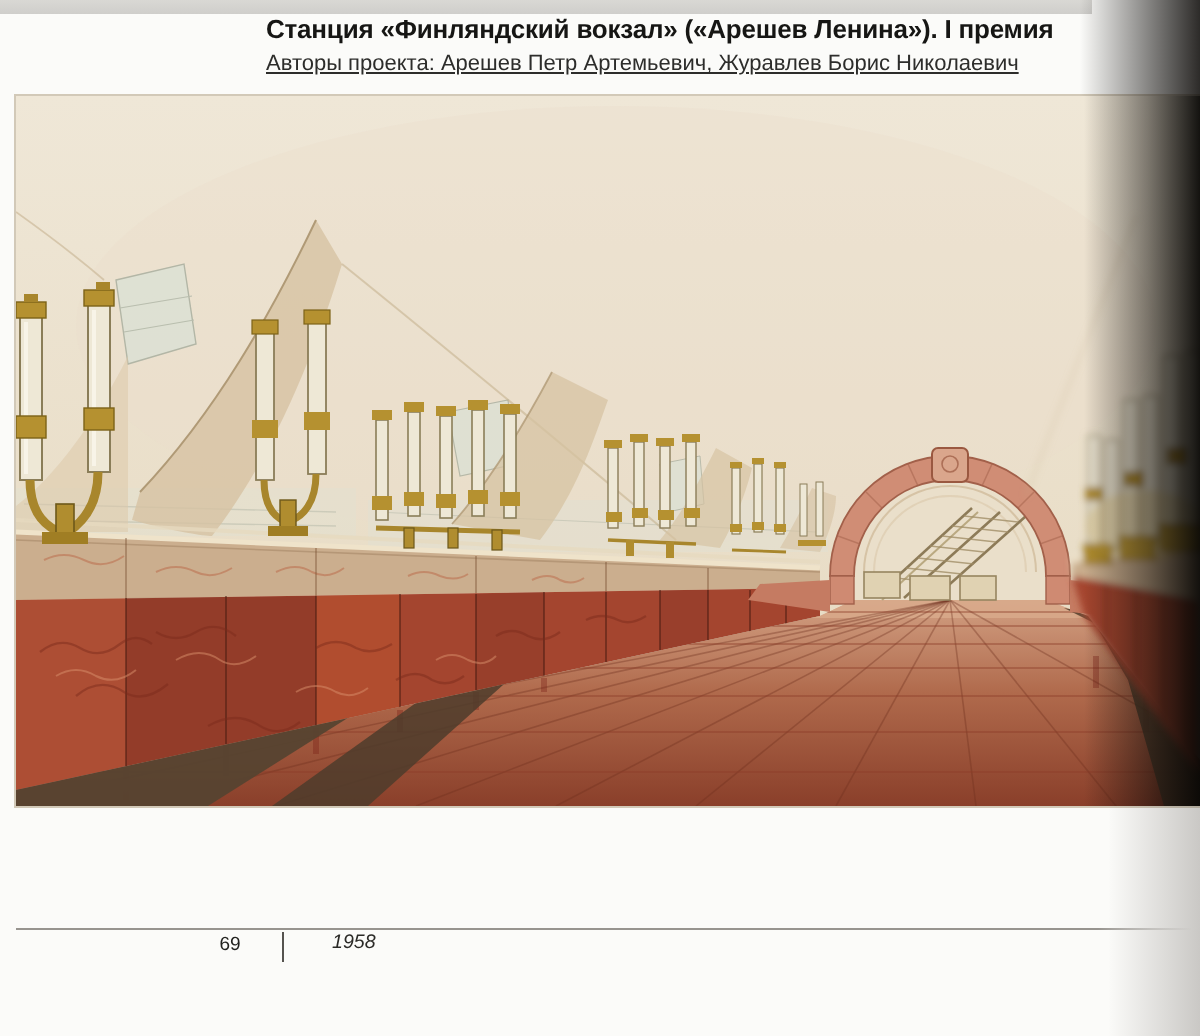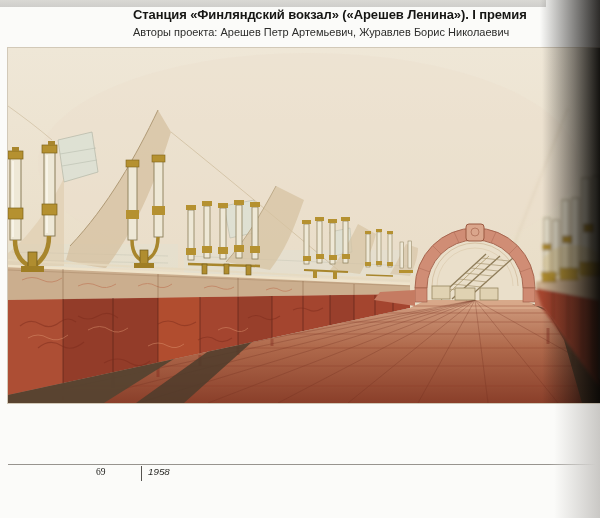--- a/index.html
+++ b/index.html
@@ -5,41 +5,41 @@
   html,body{margin:0;padding:0;}
   body{
     width:600px;height:518px;position:relative;overflow:hidden;
     background:#fbfbf9;
     font-family:"Liberation Sans","DejaVu Sans",sans-serif;
   }
   .scan-strip{position:absolute;left:0;top:0;width:546px;height:7px;
     background:linear-gradient(#d9d8d4,#cfcecb);}
   .page-header{position:absolute;left:133px;top:6px;width:440px;}
   .page-title{font-size:13px;font-weight:bold;color:#161614;line-height:17px;letter-spacing:-0.1px;}
-  .page-subtitle{font-size:11px;color:#2d2d2b;line-height:14px;margin-top:2px;}
+  .page-subtitle{font-size:11px;color:#2d2d2b;line-height:14px;margin-top:2px;text-decoration:underline;}
   figure.artwork{
     position:absolute;left:8px;top:48px;width:592px;height:355px;margin:0;
     background:#ece3d1;outline:1px solid rgba(160,140,105,.45);
     box-shadow:inset 0 0 20px rgba(120,100,70,.16);
     overflow:hidden;
   }
   .gutter-art{position:absolute;right:0;top:0;width:58px;height:100%;
     background:linear-gradient(to right,rgba(12,10,8,0),rgba(12,10,8,.5) 55%,rgba(8,7,5,.95));}
   .gutter-top{position:absolute;right:0;top:0;width:60px;height:48px;
     background:linear-gradient(to right,rgba(20,18,16,0),rgba(16,14,12,.88));}
   .gutter-bottom{position:absolute;right:0;top:403px;width:46px;height:115px;
     background:linear-gradient(to right,rgba(120,115,110,0),rgba(110,105,100,.35));}
   .caption-rule{position:absolute;left:8px;top:464px;width:588px;height:1px;
     background:linear-gradient(to right,#97948f 92%,rgba(151,148,143,0));}
   .caption-number{position:absolute;left:96px;top:467px;width:38px;
-    text-align:left;font-size:9.5px;color:#22221f;font-family:Liberation Serif, serif;}
+    text-align:center;font-size:9.5px;color:#22221f;}
   .caption-divider{position:absolute;left:141px;top:466px;width:1px;height:15px;background:#55534f;}
   .caption-body{position:absolute;left:148px;top:466px;width:320px;color:#2b2a27;}
   .caption-title{font-size:10.3px;font-weight:bold;font-style:italic;line-height:13px;}
-  .caption-line{font-size:9.8px;font-style:italic;line-height:11.8px;}
+  .caption-line{font-size:9.8px;font-style:italic;line-height:11.8px;margin-left:18px;}
 </style>
 </head>
 <body>
 
 <div class="scan-strip"></div>
 
 <header class="page-header">
   <div class="page-title">Станция «Финляндский вокзал» («Арешев Ленина»). I премия</div>
   <div class="page-subtitle">Авторы проекта: Арешев Петр Артемьевич, Журавлев Борис Николаевич</div>
 </header>

